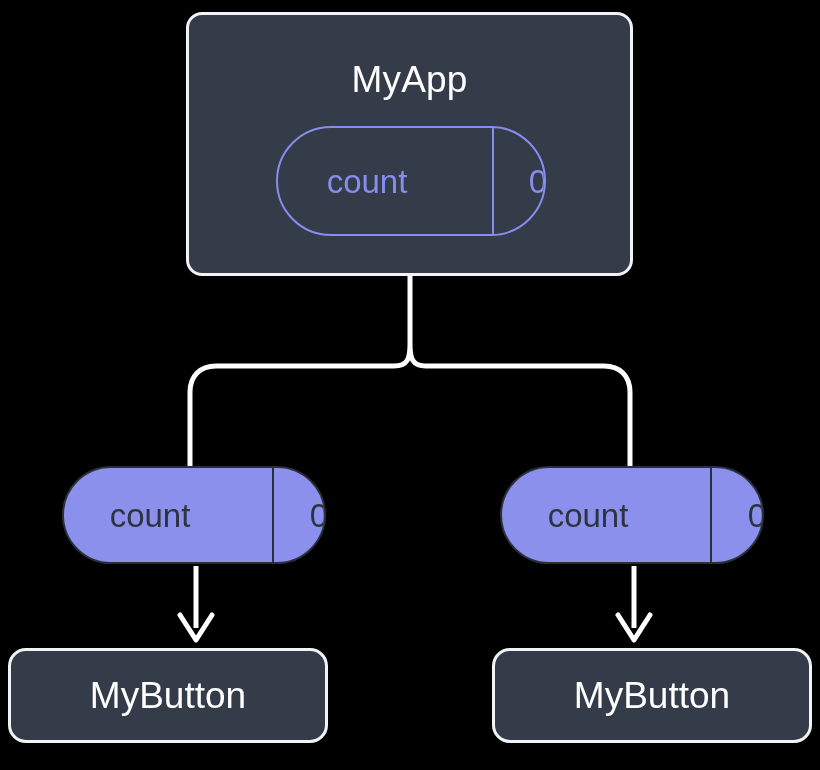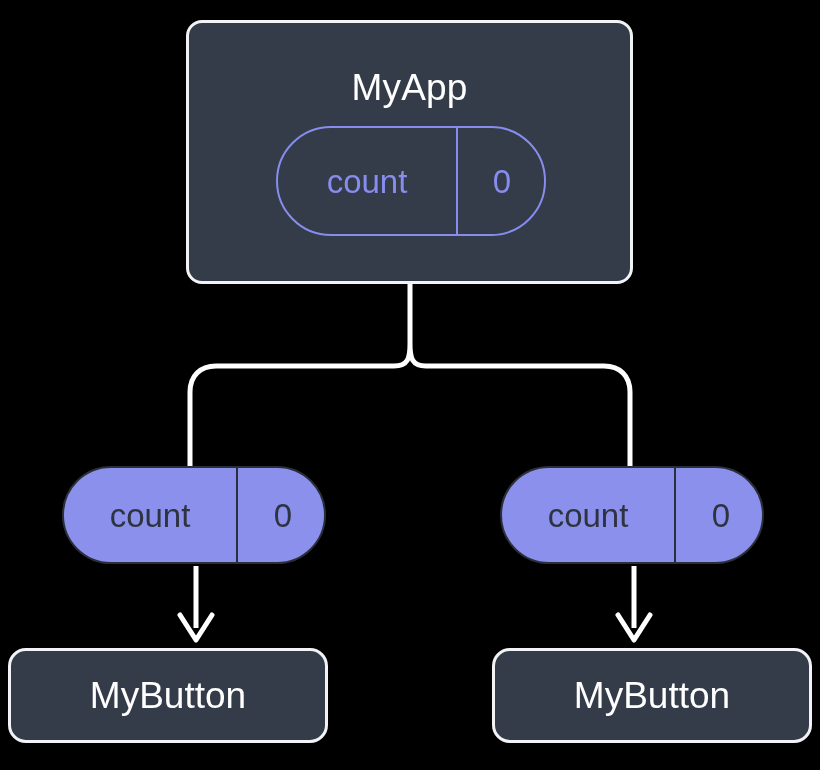--- a/index.html
+++ b/index.html
@@ -33,21 +33,21 @@
     background: #343b49;
     border: 3px solid #f2f3f5;
     border-radius: 16px;
     display: flex;
     flex-direction: column;
     align-items: center;
   }
 
   #box-myapp {
     left: 186px;
-    top: 20px;
+    top: 12px;
     width: 447px;
     height: 264px;
     justify-content: flex-start;
     padding-top: 46px;
   }
 
   .comp-title {
     color: #ffffff;
     font-size: 37px;
     line-height: 1;
@@ -71,20 +71,21 @@
   }
 
   
   .pill {
     position: absolute;
     box-sizing: border-box;
     display: flex;
     align-items: stretch;
     border-radius: 999px;
     overflow: hidden;
+    gap: 36px;
   }
   .pill .seg {
     display: flex;
     align-items: center;
     justify-content: center;
     line-height: 1;
     white-space: nowrap;
   }
   .pill .seg-key { flex: 0 0 auto; }
   .pill .seg-val { flex: 0 0 auto; }

